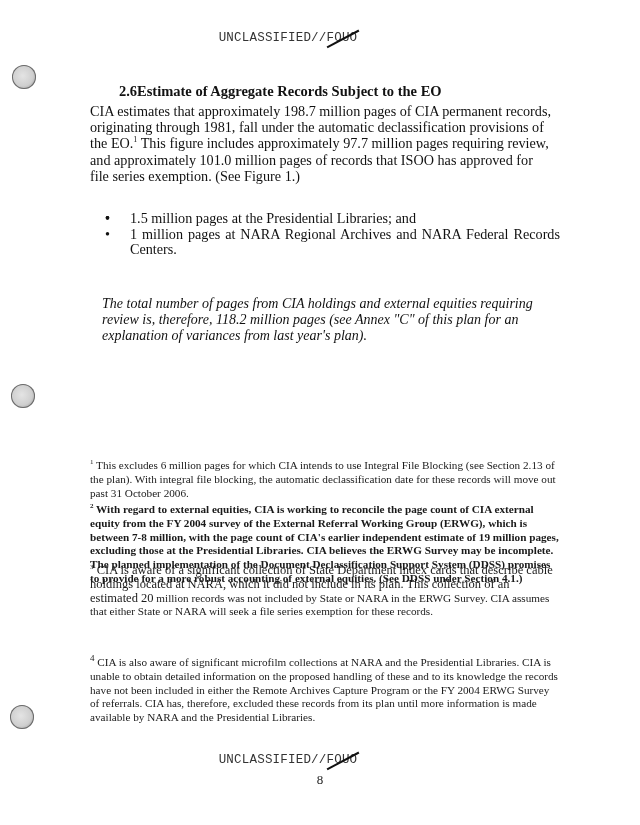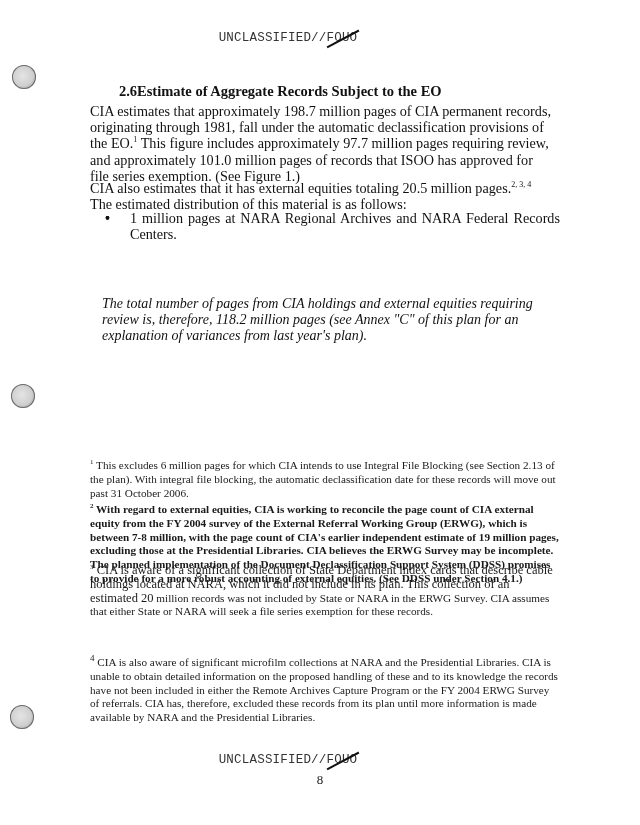--- a/index.html
+++ b/index.html
@@ -54,28 +54,25 @@
   </div>
 
   <div class="heading">
     <span class="num">2.6</span><span>Estimate of Aggregate Records Subject to the EO</span>
   </div>
 
   <div class="body-text" style="top:103px;">
     <span>CIA estimates that approximately 198.7 million pages of CIA permanent records, originating through 1981, fall under the automatic declassification provisions of the EO.</span><sup>1</sup><span> This figure includes approximately 97.7 million pages requiring review, and approximately 101.0 million pages of records that ISOO has approved for file series exemption.  (See Figure 1.)</span>
   </div>
 
-  <div class="body-text" style="top:180px;">
-    <span>CIA also estimates that it has external equities totaling 20.5 million pages.</span><sup>2, 3, 4</sup><span> The estimated distribution of this material is as follows:</span>
-  </div>
 
   <ul class="bullets">
     <li><span class="dot">•</span></li>
     <li><span class="dot">•</span></li>
-    <li><span class="dot">•</span></li>
+    <li><span class="dot">•</span><span>1.5 million pages at the Presidential Libraries; and</span></li>
     <li class="justify"><span class="dot">•</span><span>1 million pages at NARA Regional Archives and NARA Federal Records Centers.</span></li>
   </ul>
 
   <div class="italic-para">The total number of pages from CIA holdings and external equities requiring review is, therefore, 118.2 million pages (see Annex "C" of this plan for an explanation of variances from last year's plan).</div>
 
   <div class="footnote" style="top:459px;">
     <sup>1</sup><span> This excludes 6 million pages for which CIA intends to use Integral File Blocking (see Section 2.13 of the plan).  With integral file blocking, the automatic declassification date for these records will move out past 31 October 2006.</span>
   </div>
 
   <div class="footnote" style="top:503px;font-weight:bold;">

